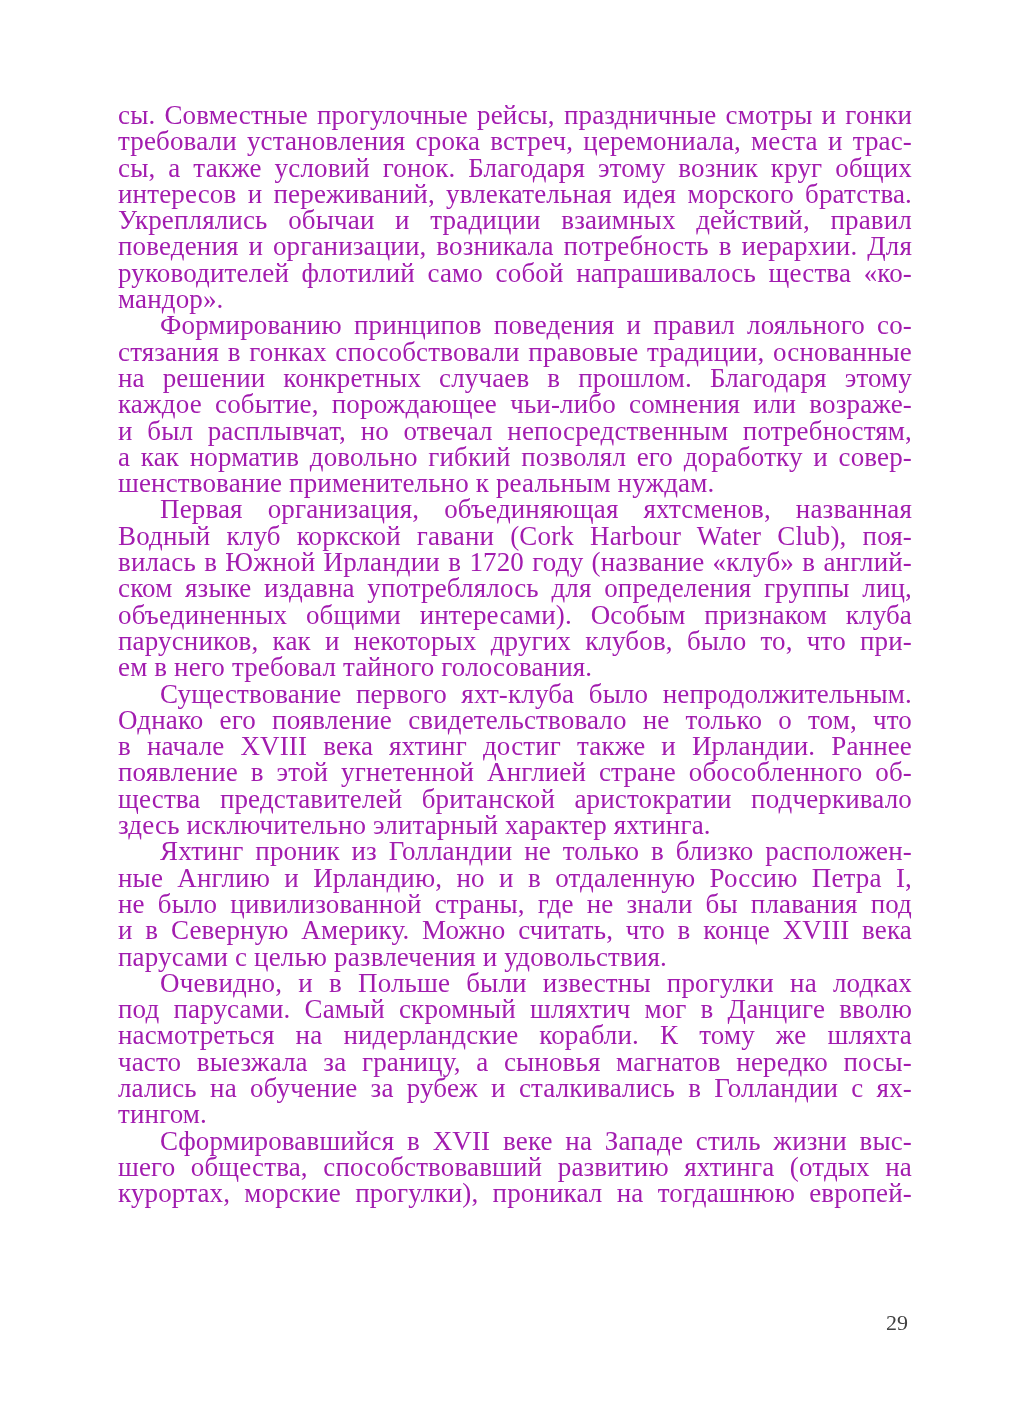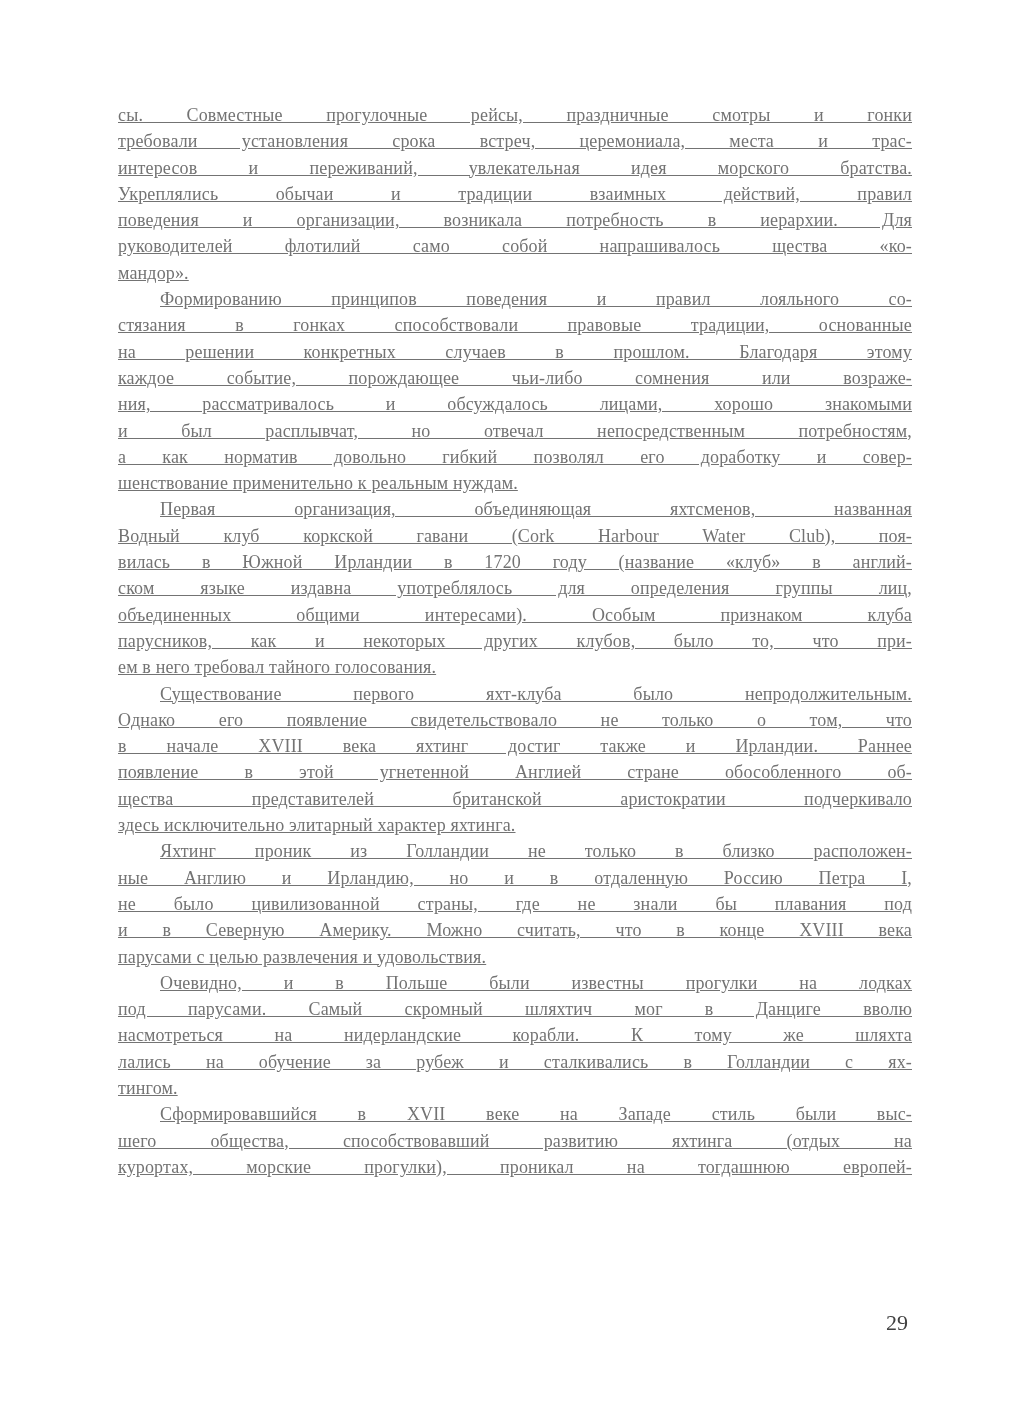--- a/index.html
+++ b/index.html
@@ -3,25 +3,24 @@
 <meta charset="utf-8">
 <style>
   html, body { margin: 0; padding: 0; background: #ffffff; }
   body { width: 1030px; height: 1411px; position: relative; overflow: hidden; }
   .page {
     position: absolute;
     left: 118px;
     top: 102px;
     width: 794px;
     font-family: "Liberation Serif", "DejaVu Serif", serif;
-    font-size: 18px;
+    font-size: 27px;
     line-height: 26.3px;
-    color: #737373;
+    color: #a21caf;
     letter-spacing: 0.15px;
-    text-decoration: underline;
   }
   .line {
     display: block;
     white-space: nowrap;
     text-align: justify;
     text-align-last: justify;
     height: 26.3px;
     overflow: visible;
   }
   .line.last { text-align-last: left; }
@@ -36,33 +35,33 @@
   }
 </style>
 </head>
 <body>
 
 <div class="page">
 
   <div>
     <span class="line">сы. Совместные прогулочные рейсы, праздничные смотры и гонки</span>
     <span class="line">требовали установления срока встреч, церемониала, места и трас-</span>
+    <span class="line">сы, а также условий гонок. Благодаря этому возник круг общих</span>
     <span class="line">интересов и переживаний, увлекательная идея морского братства.</span>
     <span class="line">Укреплялись обычаи и традиции взаимных действий, правил</span>
     <span class="line">поведения и организации, возникала потребность в иерархии. Для</span>
     <span class="line">руководителей флотилий само собой напрашивалось щества «ко-</span>
     <span class="line last">мандор».</span>
   </div>
 
   <div>
     <span class="line indent">Формированию принципов поведения и правил лояльного со-</span>
     <span class="line">стязания в гонках способствовали правовые традиции, основанные</span>
     <span class="line">на решении конкретных случаев в прошлом. Благодаря этому</span>
     <span class="line">каждое событие, порождающее чьи-либо сомнения или возраже-</span>
-    <span class="line">ния, рассматривалось и обсуждалось лицами, хорошо знакомыми</span>
     <span class="line">и был расплывчат, но отвечал непосредственным потребностям,</span>
     <span class="line">а как норматив довольно гибкий позволял его доработку и совер-</span>
     <span class="line last">шенствование применительно к реальным нуждам.</span>
   </div>
 
   <div>
     <span class="line indent">Первая организация, объединяющая яхтсменов, названная</span>
     <span class="line">Водный клуб коркской гавани (Cork Harbour Water Club), поя-</span>
     <span class="line">вилась в Южной Ирландии в 1720 году (название «клуб» в англий-</span>
     <span class="line">ском языке издавна употреблялось для определения группы лиц,</span>
@@ -85,25 +84,26 @@
     <span class="line">ные Англию и Ирландию, но и в отдаленную Россию Петра I,</span>
     <span class="line">не было цивилизованной страны, где не знали бы плавания под</span>
     <span class="line">и в Северную Америку. Можно считать, что в конце XVIII века</span>
     <span class="line last">парусами с целью развлечения и удовольствия.</span>
   </div>
 
   <div>
     <span class="line indent">Очевидно, и в Польше были известны прогулки на лодках</span>
     <span class="line">под парусами. Самый скромный шляхтич мог в Данциге вволю</span>
     <span class="line">насмотреться на нидерландские корабли. К тому же шляхта</span>
+    <span class="line">часто выезжала за границу, а сыновья магнатов нередко посы-</span>
     <span class="line">лались на обучение за рубеж и сталкивались в Голландии с ях-</span>
     <span class="line last">тингом.</span>
   </div>
 
   <div>
-    <span class="line indent">Сформировавшийся в XVII веке на Западе стиль были выс-</span>
+    <span class="line indent">Сформировавшийся в XVII веке на Западе стиль жизни выс-</span>
     <span class="line">шего общества, способствовавший развитию яхтинга (отдых на</span>
     <span class="line">курортах, морские прогулки), проникал на тогдашнюю европей-</span>
   </div>
 
 </div>
 
 <div class="page-number">29</div>
 
 </body></html>

